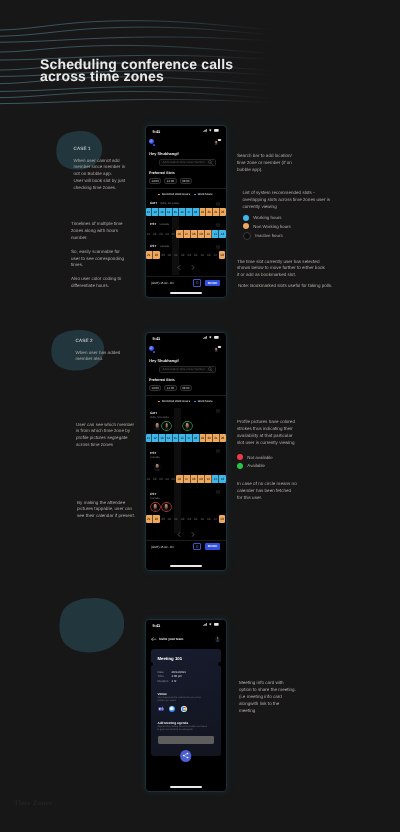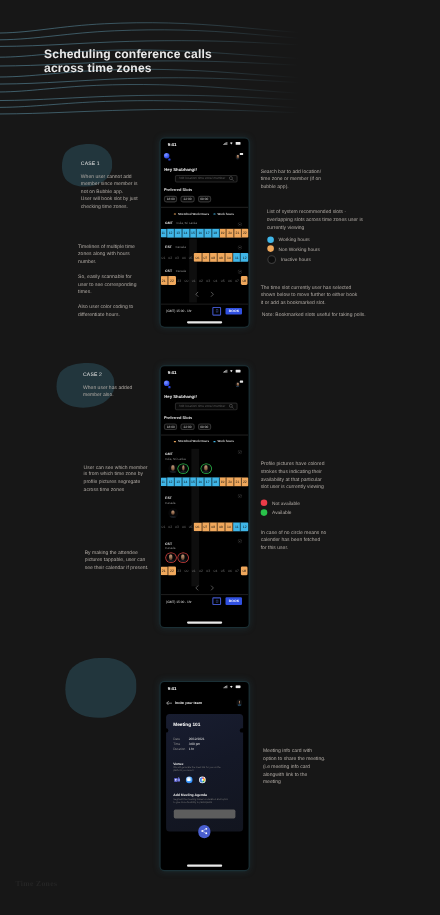--- a/index.html
+++ b/index.html
@@ -6,21 +6,21 @@
   html,body{margin:0;padding:0;}
   body{width:400px;height:832px;background:#171717;overflow:hidden;
        font-family:"Liberation Sans", sans-serif;color:#d8d8d8;
        -webkit-font-smoothing:antialiased;text-rendering:geometricPrecision;}
   *{-webkit-font-smoothing:antialiased;}
   .page{position:relative;width:400px;height:832px;background:#171717;overflow:hidden;}
 
   
   .hero{position:absolute;left:0;top:0;width:400px;height:115px;overflow:hidden;}
   .hero svg{position:absolute;left:0;top:0;}
-  .hero-title{position:absolute;left:40px;top:45px;font-size:11px;font-weight:bold;
+  .hero-title{position:absolute;left:40px;top:59px;font-size:14px;font-weight:bold;
       line-height:11.5px;letter-spacing:.15px;color:#e9e9e9;}
 
   
   .blob{position:absolute;line-height:0;}
   .blob path{fill:#22363d;}
   .blob1{left:56px;top:130.5px;width:46px;height:39px;}
   .blob2{left:51px;top:330px;width:53px;height:41px;}
   .blob3{left:58.5px;top:597.5px;width:65px;height:55px;}
   .pre{white-space:pre-wrap;}
   .watermark{position:absolute;left:14px;top:799px;font-size:7px;font-weight:bold;

